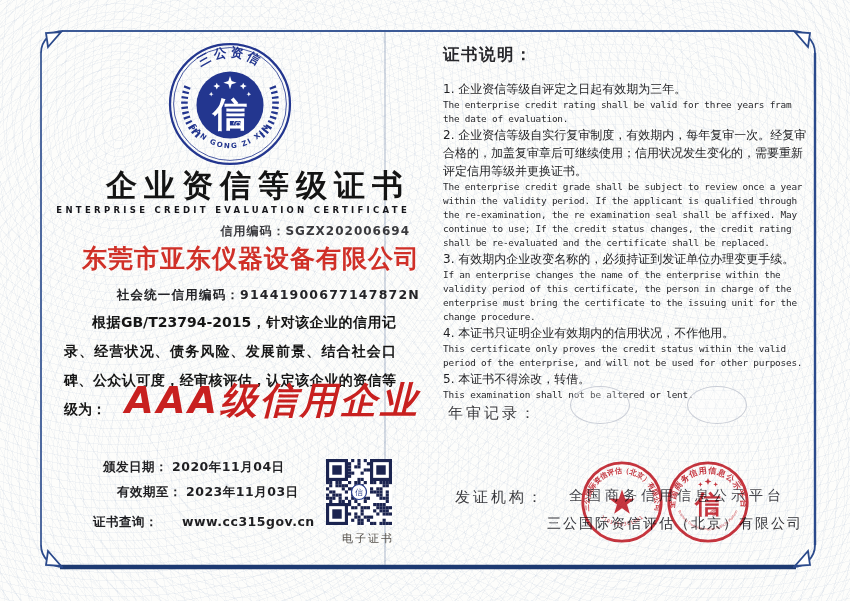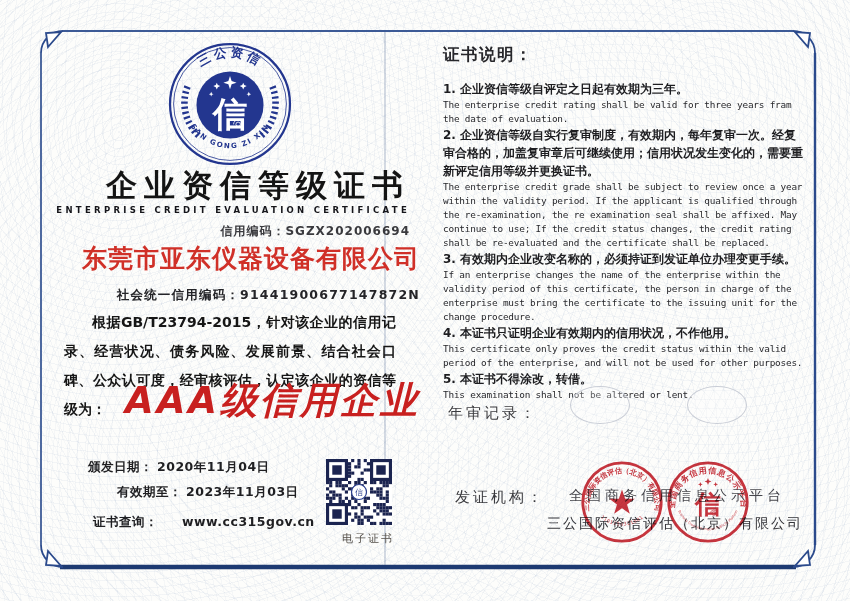--- a/index.html
+++ b/index.html
@@ -25,21 +25,21 @@
   .para{left:64px;width:332px;top:308px;font-size:14px;font-weight:bold;color:#161616;
         line-height:29px;text-align:justify;text-indent:2em;}
   .rating{left:40px;width:380px;top:376px;font-size:37px;font-weight:bold;color:#c8201f;letter-spacing:3px;font-style:italic;}
   .kv{font-size:12.5px;font-weight:bold;color:#1f1f22;letter-spacing:0.5px;}
   .kv .v{margin-left:4px;}
   .query .v{margin-left:24px;font-weight:bold;text-align:right;}
   .qr-label{left:324px;width:70px;top:531px;font-size:11px;color:#55504a;letter-spacing:2px;}
   
   .r-heading{left:443px;top:44px;font-size:16.5px;font-weight:bold;color:#27272b;letter-spacing:1.5px;}
   .r-block{left:443px;top:80px;width:365px;}
-  .r-block .zh{font-size:12px;font-weight:bold;color:#1d1d20;line-height:18px;}
+  .r-block .zh{font-size:12px;font-weight:normal;color:#1d1d20;line-height:18px;}
   .r-block .en{font-family:"DejaVu Sans Mono",monospace;font-size:9.4px;color:#28282c;
                line-height:14px;letter-spacing:-0.2px;}
   .annual{left:448px;top:404px;font-size:15px;color:#3a3a3e;letter-spacing:3px;}
   .oval{width:58px;height:36px;border:1px solid #c9cdd6;border-radius:50%;background:rgba(255,255,255,0.25);}
   .issuer-label{left:455px;top:488px;font-size:15px;color:#3a3a3e;letter-spacing:3px;}
   .issuer-l1{left:535px;top:487px;width:250px;font-size:14px;color:#46464c;letter-spacing:4px;}
   .issuer-l2{left:523px;top:515px;width:280px;font-size:14px;color:#333338;letter-spacing:2px;}
   .seal{mix-blend-mode:multiply;opacity:0.92;}
 </style>
 </head>
@@ -116,21 +116,21 @@
   <div class="abs ctr company">东莞市亚东仪器设备有限公司</div>
 
   <div class="abs ctr uscc">
     <span>社会统一信用编码：</span><span>91441900677147872N</span>
   </div>
 
   <div class="abs para">根据GB/T23794-2015，针对该企业的信用记录、经营状况、债务风险、发展前景、结合社会口碑、公众认可度，经审核评估，认定该企业的资信等级为：</div>
 
   <div class="abs ctr rating">AAA级信用企业</div>
 
-  <div class="abs kv" style="left:88px;top:459px;">
+  <div class="abs kv" style="left:103px;top:459px;">
     <span>颁发日期：</span><span class="v">2020年11月04日</span>
   </div>
   <div class="abs kv" style="left:93px;top:484px;margin-left:24px;">
     <span>有效期至：</span><span class="v">2023年11月03日</span>
   </div>
   <div class="abs kv query" style="left:93px;top:514px;">
     <span>证书查询：</span><span class="v">www.cc315gov.cn</span>
   </div>
 
   <div class="abs" style="left:326px;top:459px;">

